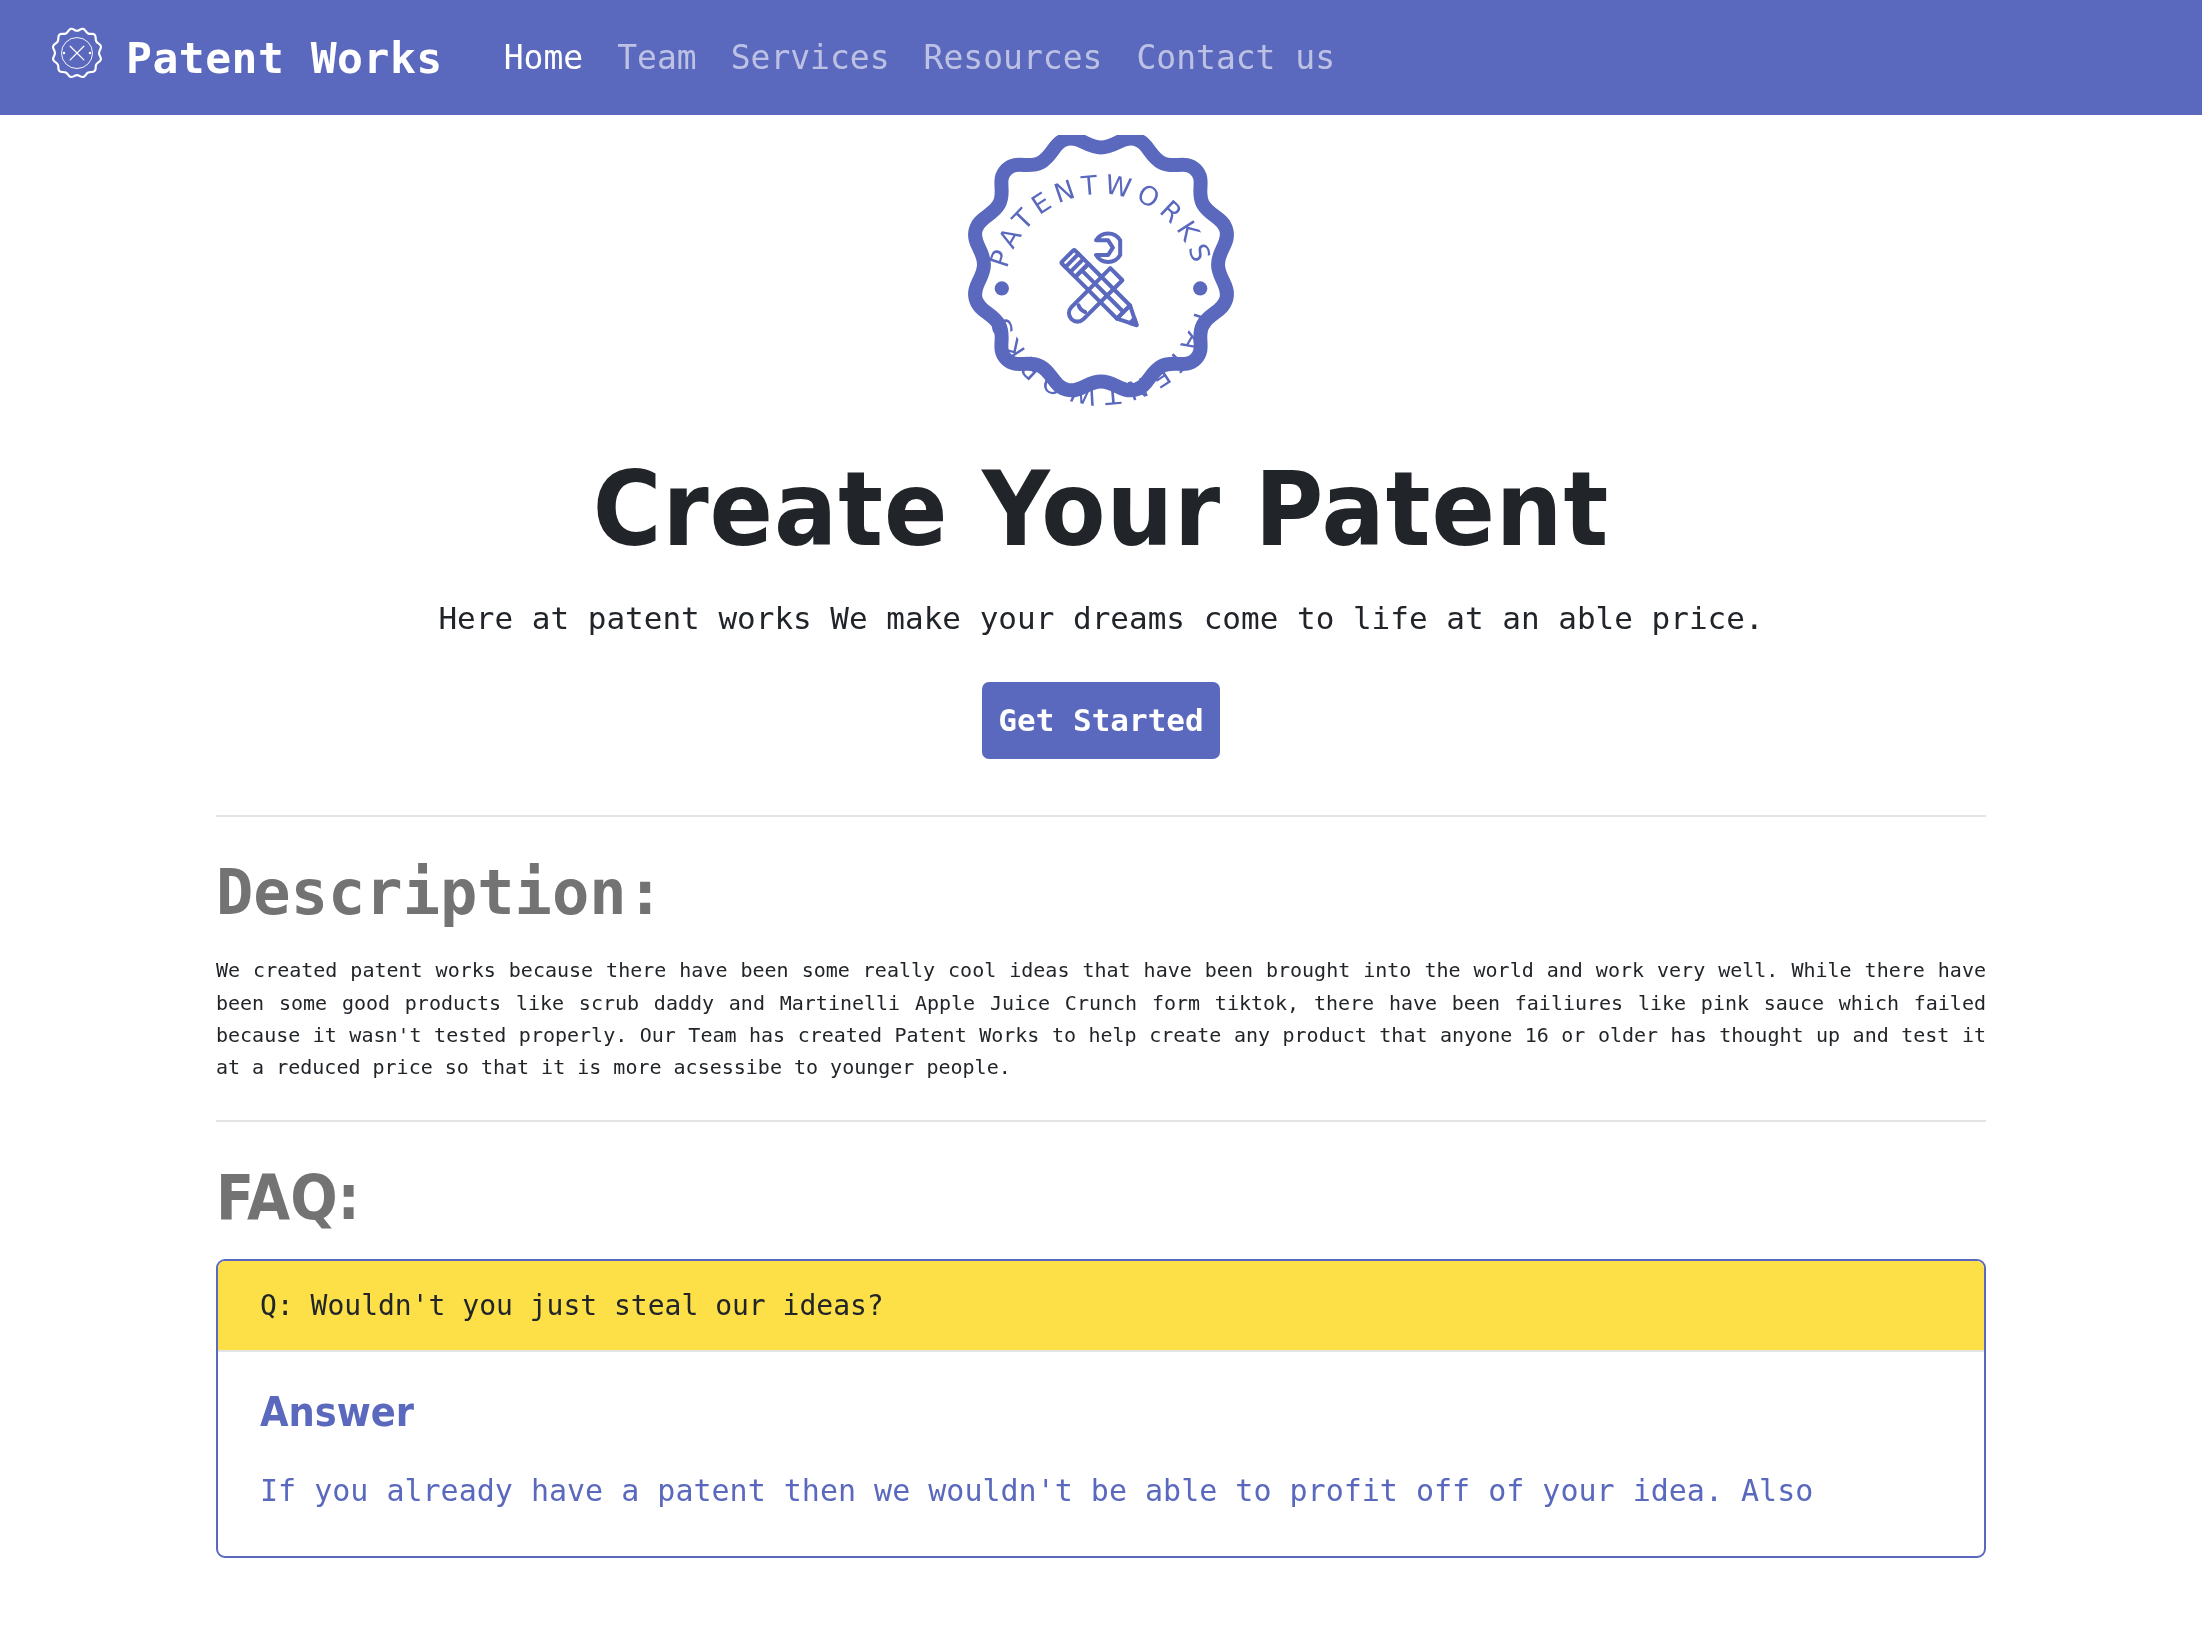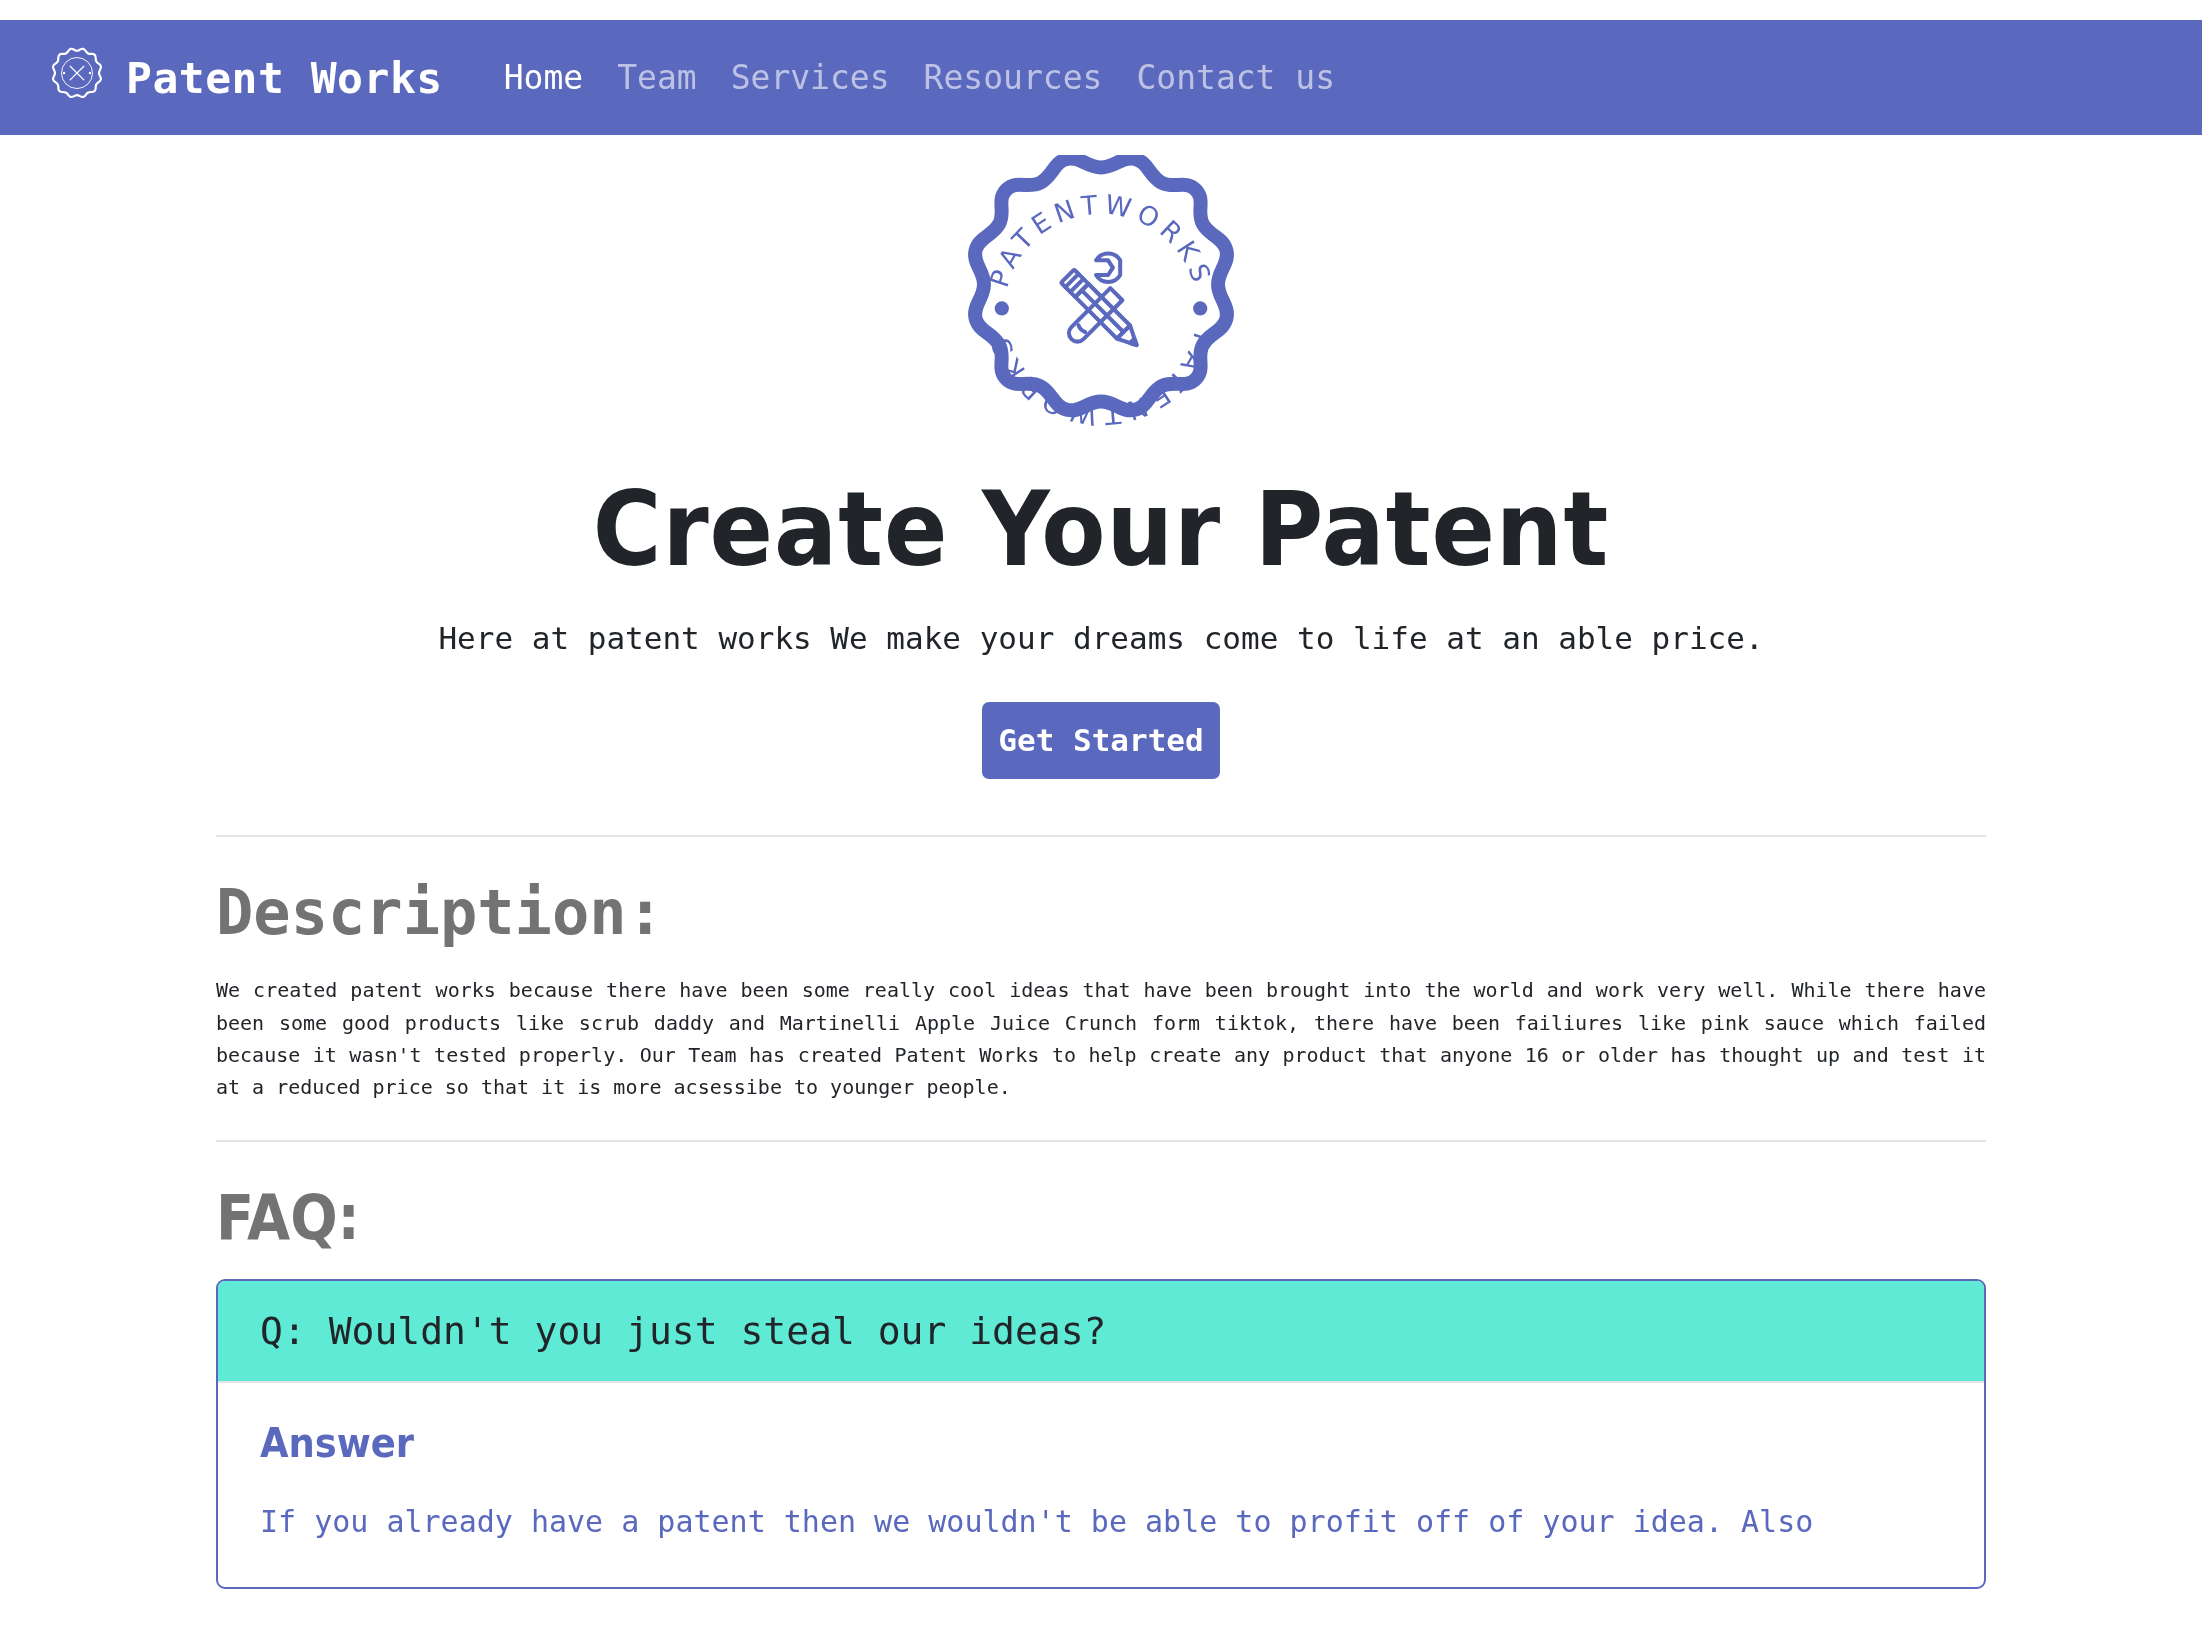--- a/index.html
+++ b/index.html
@@ -15,21 +15,20 @@
   }
 
   
   .navbar {
     background: #5a68bd;
     height: 115px;
     display: flex;
     align-items: center;
     padding: 12px 46px;
     width: 100%;
-    margin-top: 20px;
   }
   .brand {
     display: flex;
     align-items: center;
     gap: 18px;
     margin-right: 44px;
     text-decoration: none;
   }
   .brand-logo {
     width: 62px;
@@ -150,24 +149,24 @@
 
   
   .faq-card {
     border: 2px solid #5a68bd;
     border-radius: 9px;
     overflow: hidden;
     background: #ffffff;
     margin-bottom: 30px;
   }
   .faq-card-header {
-    background: #5eead4;
+    background: #fde047;
     border-bottom: 2px solid #e3e4e6;
     padding: 28px 42px;
-    font-size: 38px;
+    font-size: 28px;
     color: #212529;
     font-family: "DejaVu Sans Mono", "Liberation Mono", monospace;
     cursor: pointer;
   }
   .faq-card-body {
     padding: 36px 42px 40px 42px;
   }
   .faq-answer-title {
     color: #5a68bd;
     font-family: "DejaVu Sans Condensed", "DejaVu Sans", sans-serif;

